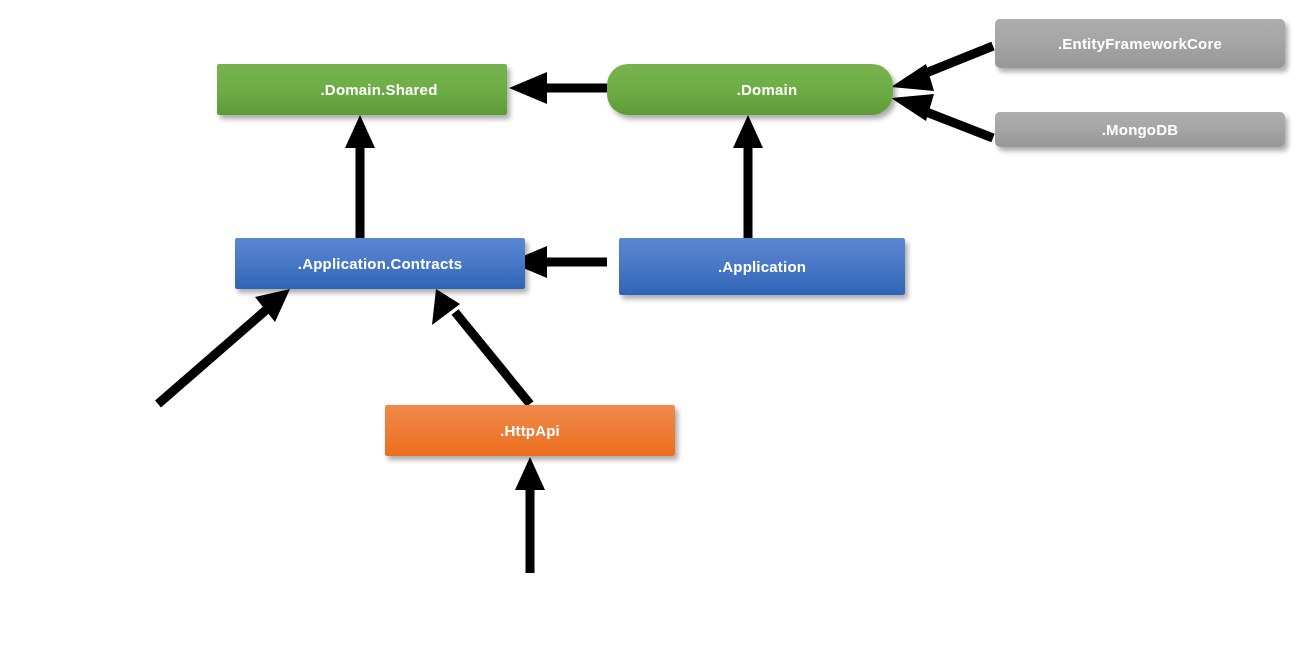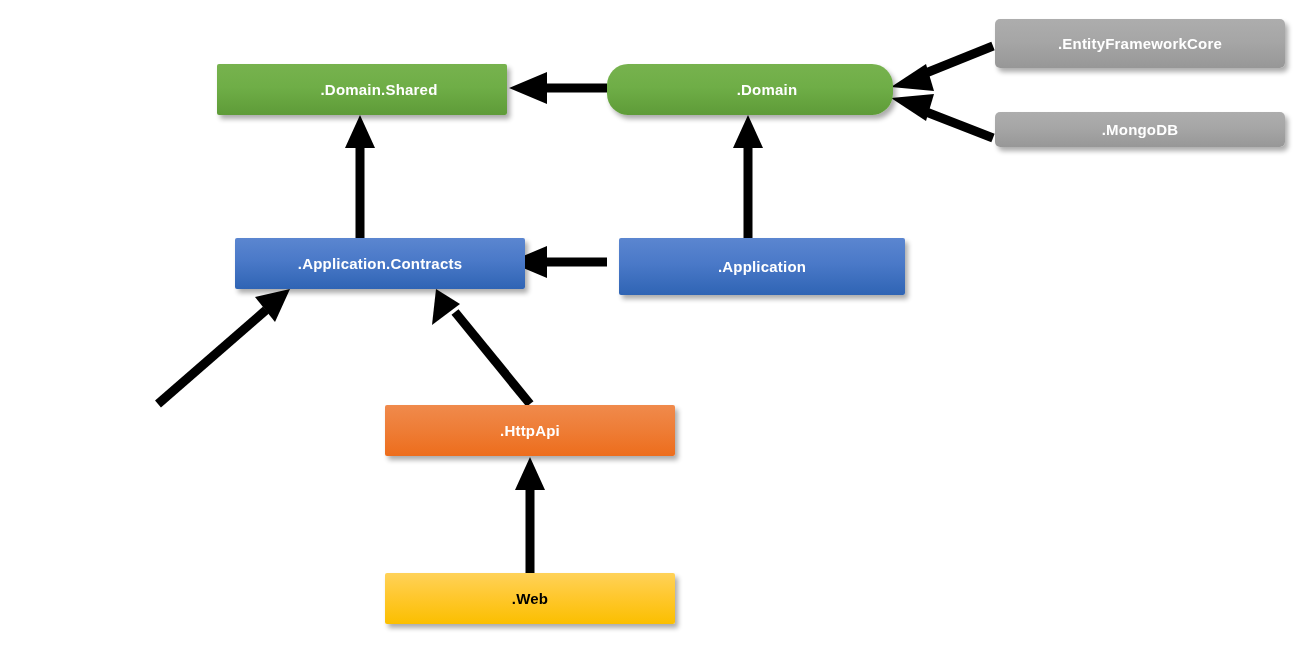--- a/index.html
+++ b/index.html
@@ -135,17 +135,14 @@
 
   <div class="node blue" style="left:607px; top:238px; width:286px; height:57px;margin-left:12px;">
     <span>.Application</span>
   </div>
 
 
   <div class="node orange" style="left:385px; top:405px; width:290px; height:51px;text-align:center;">
     <span>.HttpApi</span>
   </div>
 
-  <div class="node yellow" style="left:385px; top:573px; width:290px; height:51px;">
-    <span>.Web</span>
-  </div>
 
 </div>
 
 </body></html>

